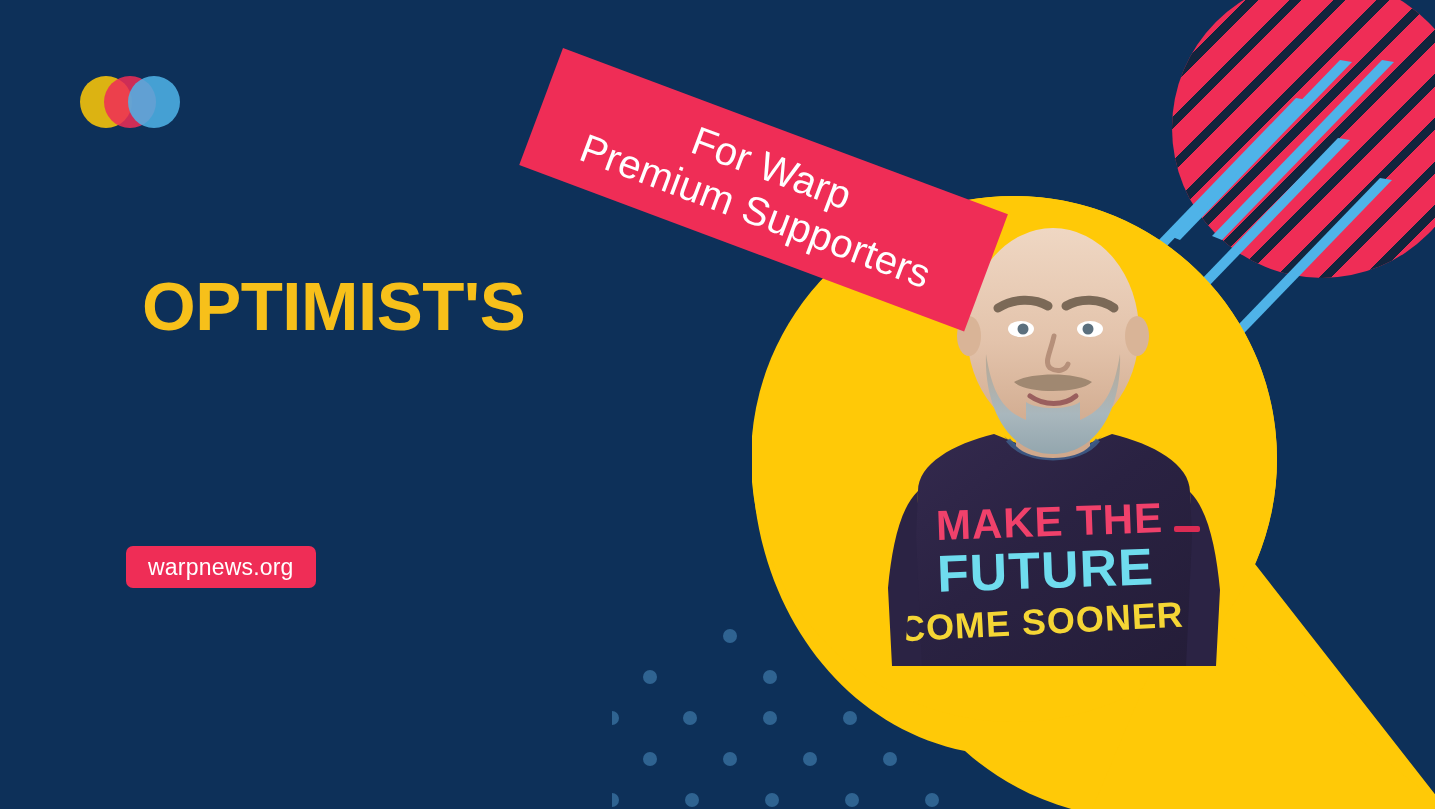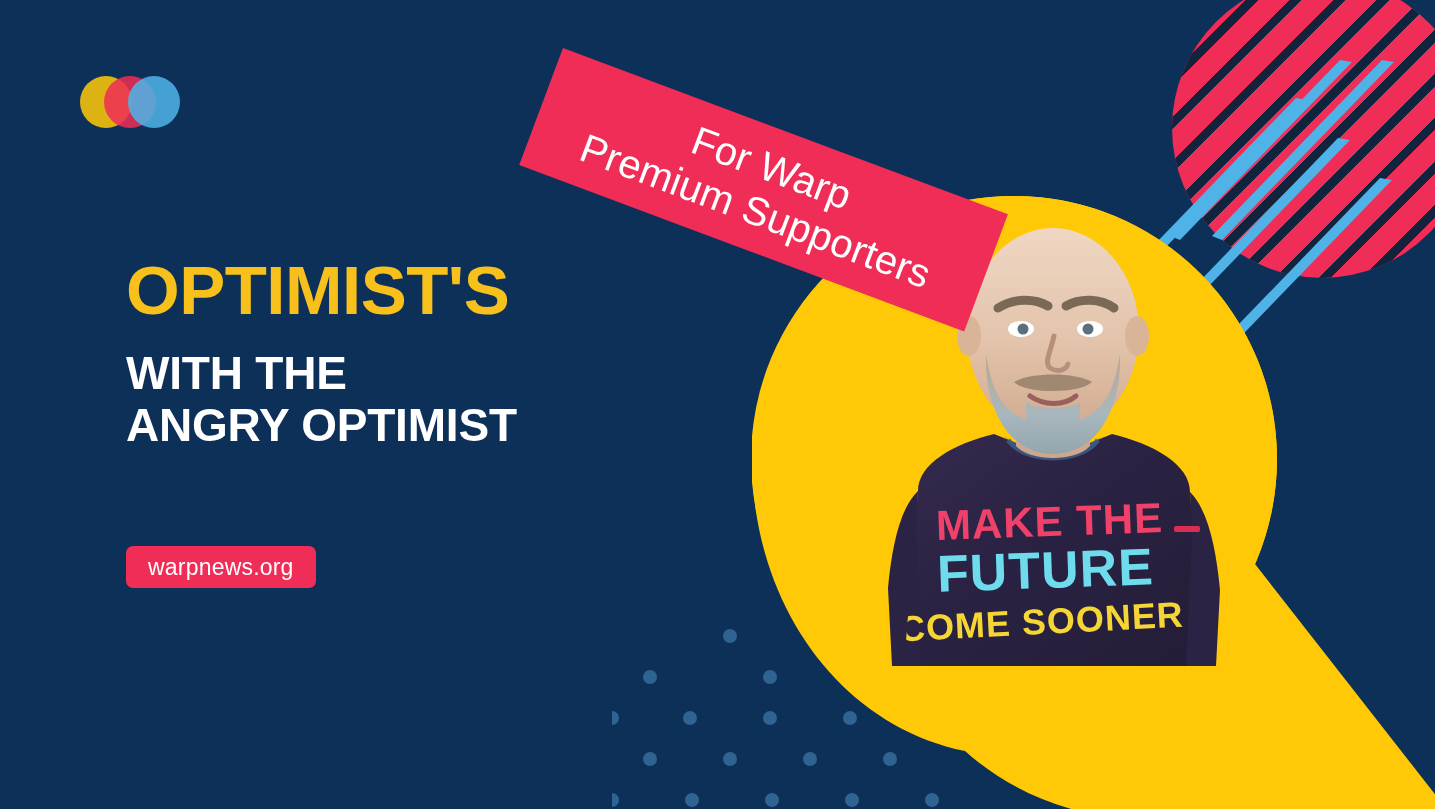--- a/index.html
+++ b/index.html
@@ -131,21 +131,21 @@
     left: 126px;
     top: 258px;
     width: 470px;
   }
   .title-gold {
     color: #f7c01a;
     font-size: 69px;
     font-weight: 700;
     line-height: 0.96;
     letter-spacing: -0.5px;
-    margin: 0;
+    margin: 16px;
     text-transform: uppercase;
   }
   .title-white {
     color: #ffffff;
     font-size: 46px;
     font-weight: 700;
     line-height: 1.13;
     letter-spacing: -0.2px;
     margin: 24px 0 0 0;
     text-transform: uppercase;
@@ -299,20 +299,19 @@
       <div>For Warp</div>
       <div>Premium Supporters</div>
     </div>
   </div>
 
   <div class="headline">
     <h1 class="title-gold">
       <span>OPTIMIST'S</span><br>
     </h1>
     <h2 class="title-white">
-      <span>WITH THE</span><br>
-      <span>ANGRY OPTIMIST</span>
+      <br>
     </h2>
   </div>
 
   <button class="url-pill">warpnews.org</button>
 
 </div>
 
 </body></html>

